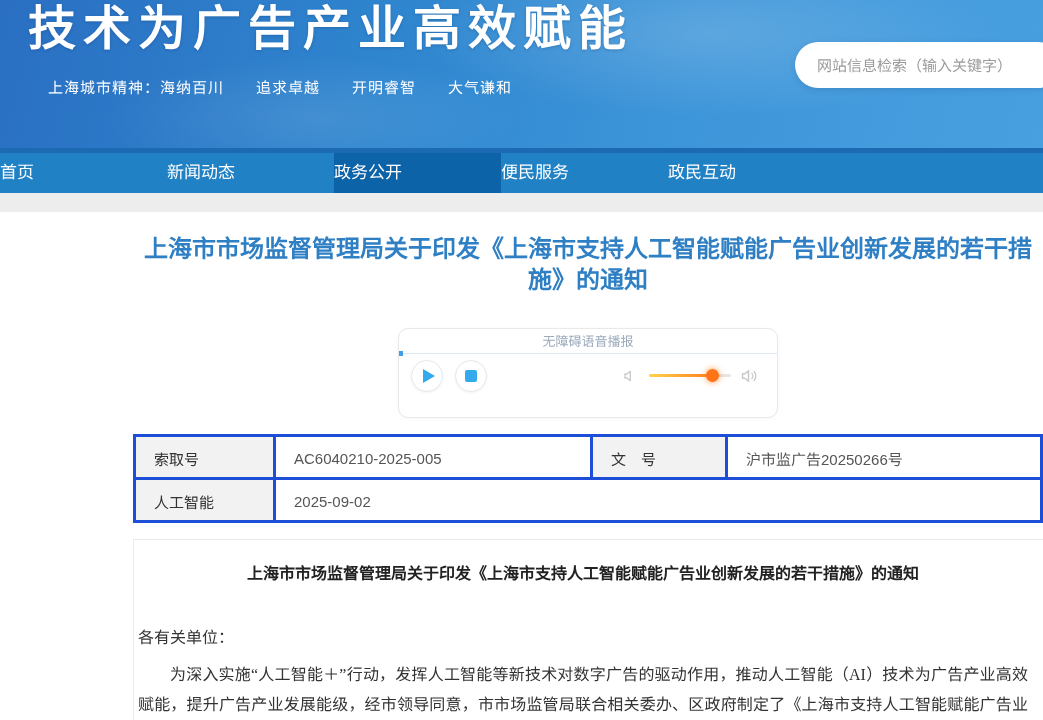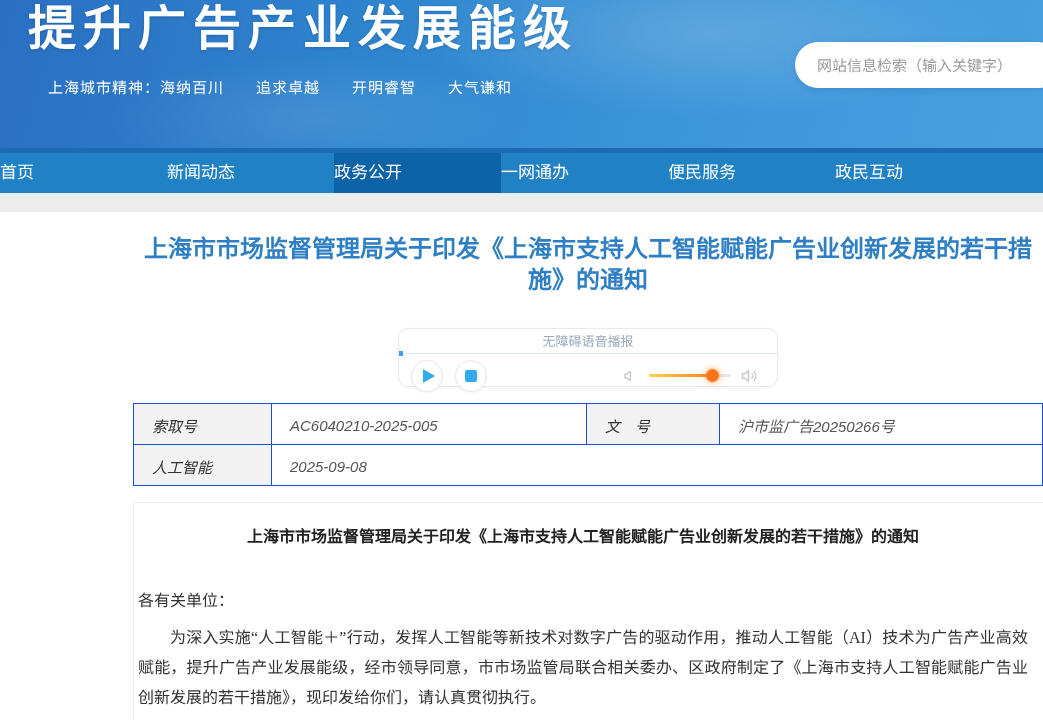--- a/index.html
+++ b/index.html
@@ -24,73 +24,72 @@
   .nav{height:40px;background:#2081c5;display:flex;}
   .nav-item{width:167px;text-align:left;line-height:40px;color:#fff;font-size:17px;cursor:pointer;}
   .nav-item.active{background:#0d63a8;}
   .gray-band{height:19px;background:#ededee;}
   
   .container{margin-left:133px;width:910px;}
   .page-title{margin:22px auto 0;width:910px;text-align:center;color:#2e7fc4;
     font-family:"Liberation Serif","DejaVu Serif",serif;font-weight:bold;
     font-size:24px;line-height:31px;}
   
-  .player{width:380px;height:59px;margin:32px auto 0;border:1px solid #e9e9e9;border-radius:10px;
+  .player{width:380px;height:90px;margin:32px auto 0;border:1px solid #e9e9e9;border-radius:10px;
     background:#fff;box-shadow:0 1px 4px rgba(0,0,0,.03);box-sizing:border-box;}
   .player-label{height:24px;line-height:26px;text-align:center;color:#9cabbc;font-size:13px;}
   .player-divider{position:relative;height:1px;background:#dde7f2;}
   .player-divider::before{content:"";position:absolute;left:0;top:-2px;width:4px;height:5px;background:#3f9ee8;}
   .player-controls{height:43px;display:flex;align-items:center;}
   .ctl-btn{width:32px;height:32px;border-radius:50%;border:1px solid #e4e9ee;background:#fff;
     display:flex;align-items:center;justify-content:center;margin-left:12px;cursor:pointer;
     box-shadow:0 1px 3px rgba(0,0,0,.05);box-sizing:border-box;padding:0;}
   .play-tri{width:0;height:0;border-left:12px solid #34a9ec;border-top:7px solid transparent;
     border-bottom:7px solid transparent;margin-left:3px;}
   .stop-sq{width:12px;height:12px;border-radius:2px;background:#34a9ec;}
   .vol-group{margin-left:auto;margin-right:18px;display:flex;align-items:center;}
   .vol-track{position:relative;width:82px;height:3px;border-radius:2px;background:#e6e6e6;
     margin:0 10px;cursor:pointer;}
   .vol-fill{position:absolute;left:0;top:0;height:3px;border-radius:2px;
     background:linear-gradient(90deg,#ffd44d,#ff7d1f);}
   .vol-thumb{position:absolute;top:-5px;width:13px;height:13px;border-radius:50%;background:#ff7416;
     box-shadow:0 0 6px rgba(255,120,20,.8);cursor:pointer;}
   
   .meta-table{margin-top:16px;width:910px;border-collapse:collapse;font-size:15px;}
-  .meta-table td{height:38px;border:1px solid #1d4ed8;padding:2px 0 0 18px;font-style:italic;}
+  .meta-table td{height:38px;border:3px solid #1d4ed8;padding:2px 0 0 18px;}
   .meta-table td.lbl{background:#f2f2f2;color:#333;width:119px;}
   .meta-table td.lbl2{background:#f2f2f2;color:#333;width:114px;}
   .meta-table td.val{background:#fff;color:#555;}
   .meta-table td.val1{width:296px;}
   
   .article-box{margin-top:16px;border-top:1px solid #eaeaea;border-left:1px solid #eaeaea;
     padding:22px 0 60px 4px;min-height:260px;
     font-family:"Liberation Serif","DejaVu Serif",serif;color:#333;}
   .article-inner{width:890px;}
   .body-title{text-align:center;font-weight:bold;font-size:16px;color:#222;line-height:24px;}
   .salutation{margin-top:40px;font-size:16px;line-height:24px;}
   .body-paragraph{margin-top:10px;font-size:16px;line-height:30px;text-indent:32px;text-align:justify;}
   .body-note{margin-top:10px;font-size:16px;line-height:30px;text-indent:32px;color:#444;}
 </style>
 </head>
 <body>
 
 <div class="header">
-  <div class="site-title">提升广告产业发展能级</div>
+  <div class="site-title">技术为广告产业高效赋能</div>
   <div class="motto">上海城市精神：海纳百川　　追求卓越　　开明睿智　　大气谦和</div>
   <div class="search-pill">
     <input type="text" placeholder="网站信息检索（输入关键字）" style="">
   </div>
 </div>
 
 <div class="nav-strip"></div>
 <div class="nav">
   <div class="nav-item">首页</div>
   <div class="nav-item">新闻动态</div>
   <div class="nav-item active">政务公开</div>
-  <div class="nav-item">一网通办</div>
   <div class="nav-item">便民服务</div>
   <div class="nav-item">政民互动</div>
 </div>
 <div class="gray-band"></div>
 
 <div class="container">
 
   <div class="page-title">上海市市场监督管理局关于印发《上海市支持人工智能赋能广告业创新发展的若干措施》的通知</div>
 
   <div class="player">
@@ -126,21 +125,21 @@
   <table class="meta-table">
     <tbody>
         <tr>
       <td class="lbl">索取号</td>
       <td class="val val1">AC6040210-2025-005</td>
       <td class="lbl2">文　号</td>
       <td class="val">沪市监广告20250266号</td>
     </tr>
     <tr>
       <td class="lbl">人工智能</td>
-      <td class="val" colspan="3">2025-09-08</td>
+      <td class="val" colspan="3">2025-09-02</td>
     </tr>
   </tbody>
     </table>
 
   <div class="article-box">
     <div class="article-inner">
       <div class="body-title">上海市市场监督管理局关于印发《上海市支持人工智能赋能广告业创新发展的若干措施》的通知</div>
       <div class="salutation">各有关单位：</div>
       <div class="body-paragraph">为深入实施“人工智能＋”行动，发挥人工智能等新技术对数字广告的驱动作用，推动人工智能（AI）技术为广告产业高效赋能，提升广告产业发展能级，经市领导同意，市市场监管局联合相关委办、区政府制定了《上海市支持人工智能赋能广告业创新发展的若干措施》，现印发给你们，请认真贯彻执行。</div>
       <div class="body-note">（此页无正文）</div>

